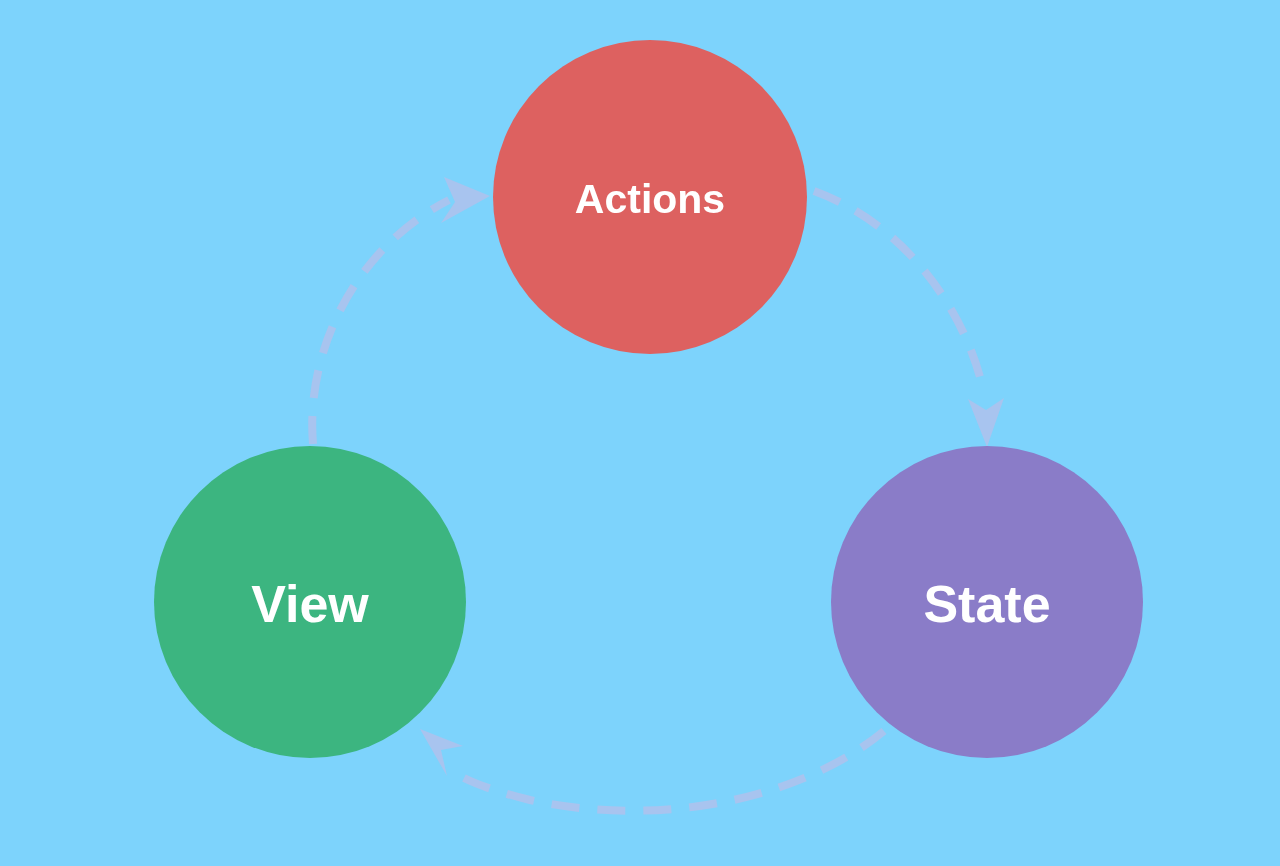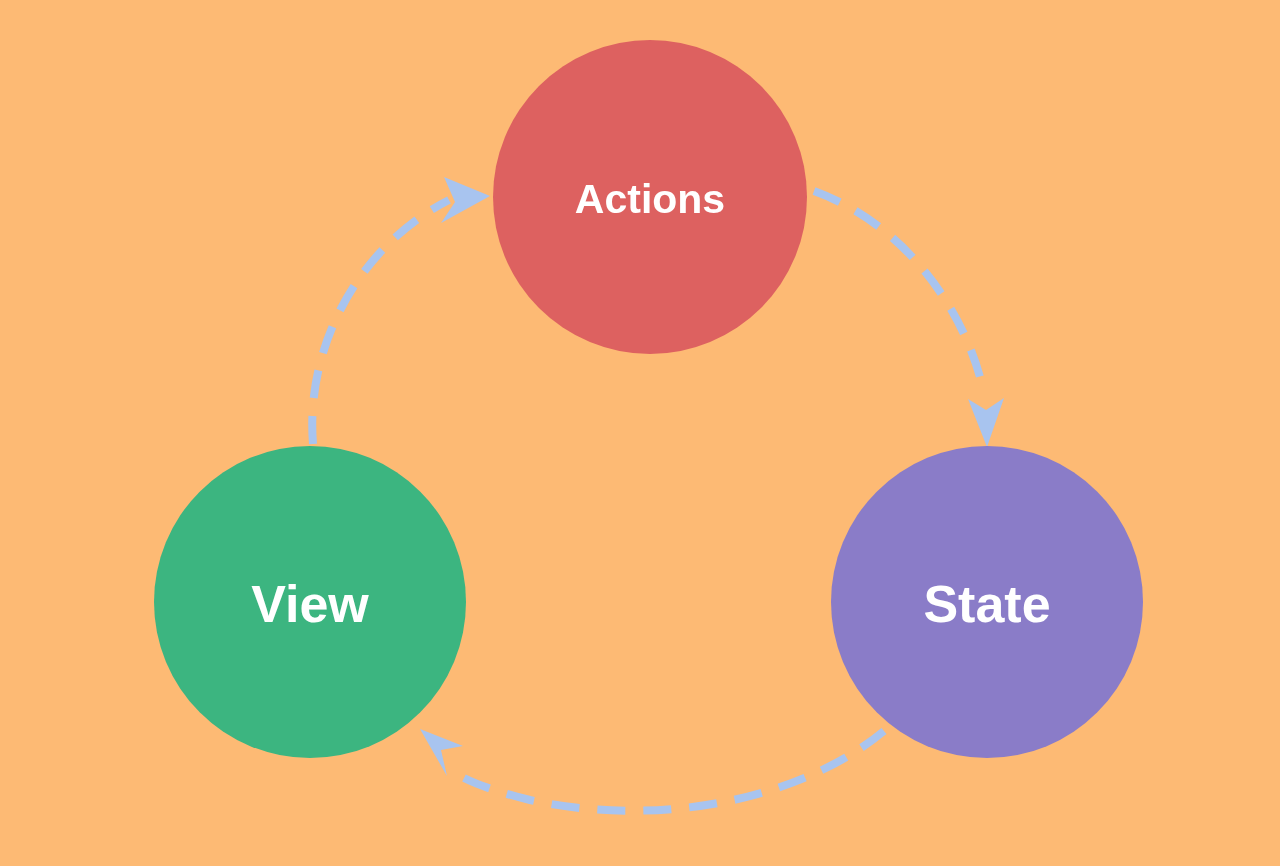--- a/index.html
+++ b/index.html
@@ -8,21 +8,21 @@
     padding: 0;
     background: #ffffff;
   }
   body {
     font-family: "Liberation Sans", sans-serif;
   }
   #stage {
     position: relative;
     width: 1280px;
     height: 866px;
-    background: #fdba74;
+    background: #7dd3fc;
     overflow: hidden;
   }
   #flow-svg {
     position: absolute;
     left: 0;
     top: 0;
     width: 1280px;
     height: 866px;
     display: block;
   }

